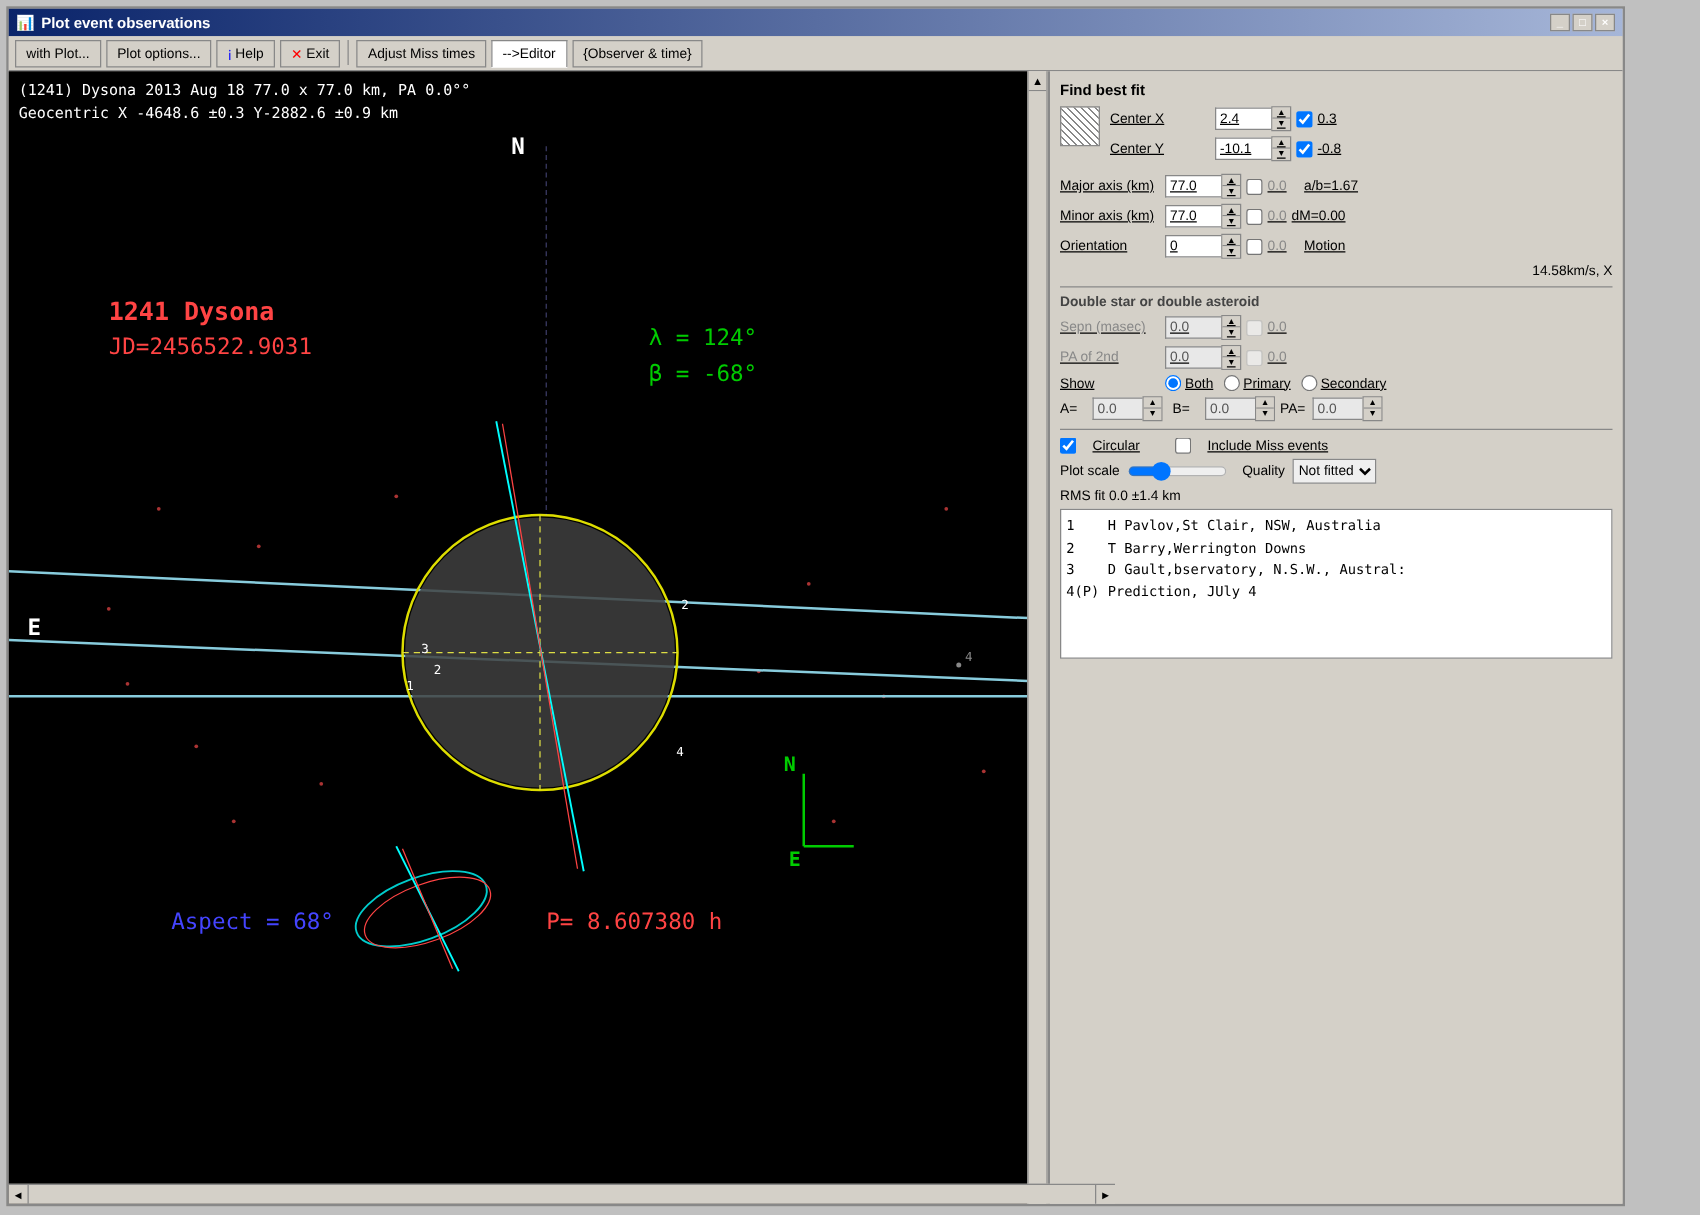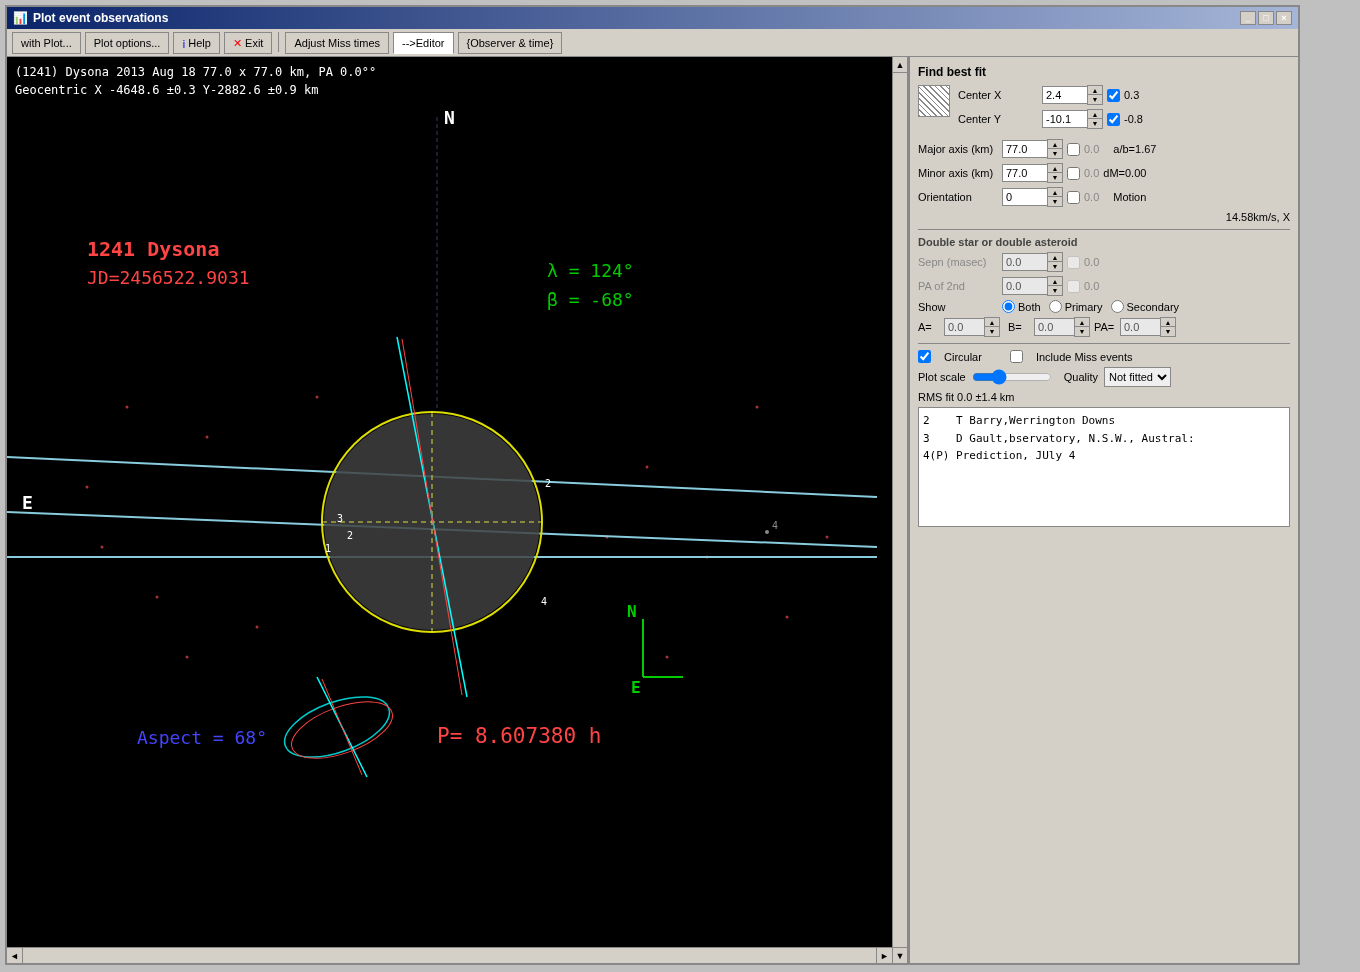--- a/index.html
+++ b/index.html
@@ -123,42 +123,42 @@
       top: 210px;
       left: 80px;
       color: #ff4444;
       font-size: 18px;
       font-family: monospace;
     }
 
     .lambda-label {
       position: absolute;
       top: 200px;
-      left: 540px;
+      left: 512px;
       color: #00cc00;
       font-size: 18px;
       font-family: monospace;
       line-height: 1.6;
     }
 
     .aspect-label {
       position: absolute;
       bottom: 215px;
       left: 130px;
       color: #4444ff;
       font-size: 18px;
       font-family: monospace;
     }
 
     .period-label {
       position: absolute;
       bottom: 215px;
       left: 430px;
       color: #ff4444;
-      font-size: 21px;
+      font-size: 18px;
       font-family: monospace;
       margin-top: 31px;
     }
 
     
     .chord-lines {
       position: absolute;
       top: 0; left: 0;
       width: 100%;
       height: 100%;
@@ -169,38 +169,39 @@
       position: absolute;
       bottom: 5px;
       left: 5px;
       color: #888;
       font-size: 10px;
       font-family: monospace;
     }
 
     
     .right-panel {
-      width: 390px;
+      width: 460px;
       background: #d4d0c8;
       border-left: 2px solid #888;
       padding: 8px;
       overflow-y: auto;
     }
 
     .panel-section-title {
       font-size: 12px;
       font-weight: bold;
       margin-bottom: 6px;
     }
 
     .form-row {
       display: flex;
       align-items: center;
       margin-bottom: 4px;
       gap: 4px;
+      text-decoration: underline;
     }
 
     .form-label {
       font-size: 11px;
       min-width: 80px;
     }
 
     .spinbox {
       display: flex;
       align-items: center;
@@ -630,20 +631,21 @@
         <input type="range" class="scale-slider" min="0" max="100" value="30" style="">
         <span style="margin-left:6px;">Quality</span>
         <select class="quality-select">
           <option>Not fitted</option>
         </select>
       </div>
 
       <div class="rms-text">RMS fit 0.0 ±1.4 km</div>
 
       <div class="results-list">
+        <div>  1&nbsp;&nbsp;&nbsp;&nbsp;H Pavlov,St Clair, NSW, Australia</div>
         <div>  2&nbsp;&nbsp;&nbsp;&nbsp;T Barry,Werrington Downs</div>
         <div>  3&nbsp;&nbsp;&nbsp;&nbsp;D Gault,bservatory, N.S.W., Austral:</div>
         <div>  4(P) Prediction, JUly 4</div>
       </div>
 
     </div>
   </div>
 
   <div style="height:16px; background:#d4d0c8; border-top:1px solid #888; display:flex; align-items:center; width:calc(100% - 406px); position:absolute; bottom:0; left:0;">
     <div style="width:16px; height:100%; border-right:1px solid #888; display:flex; align-items:center; justify-content:center; font-size:9px; cursor:pointer;">◄</div>

